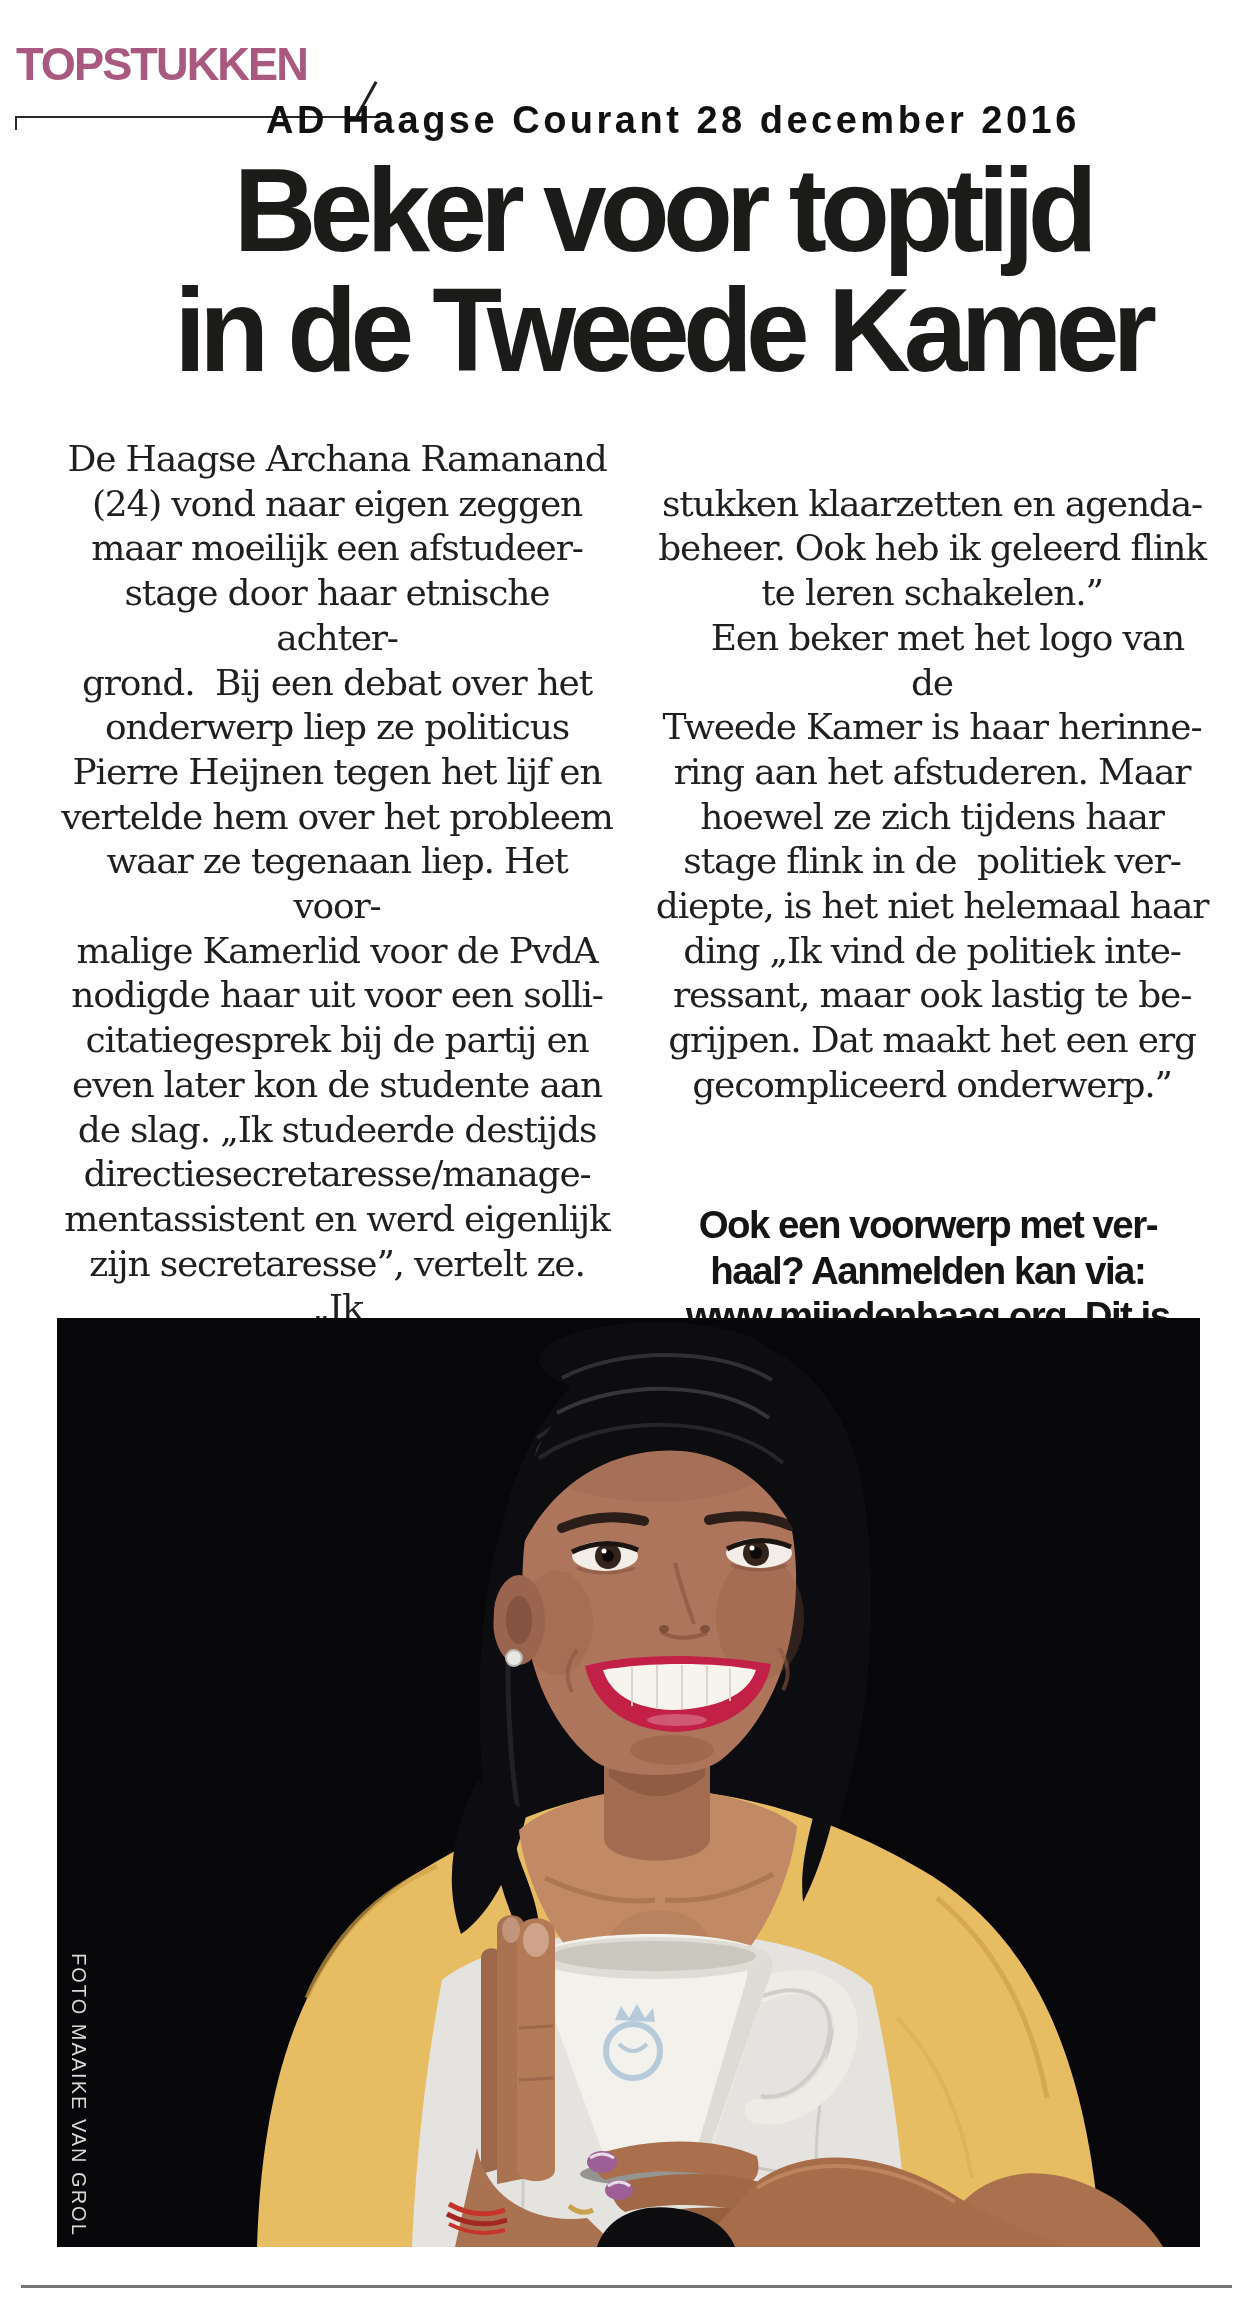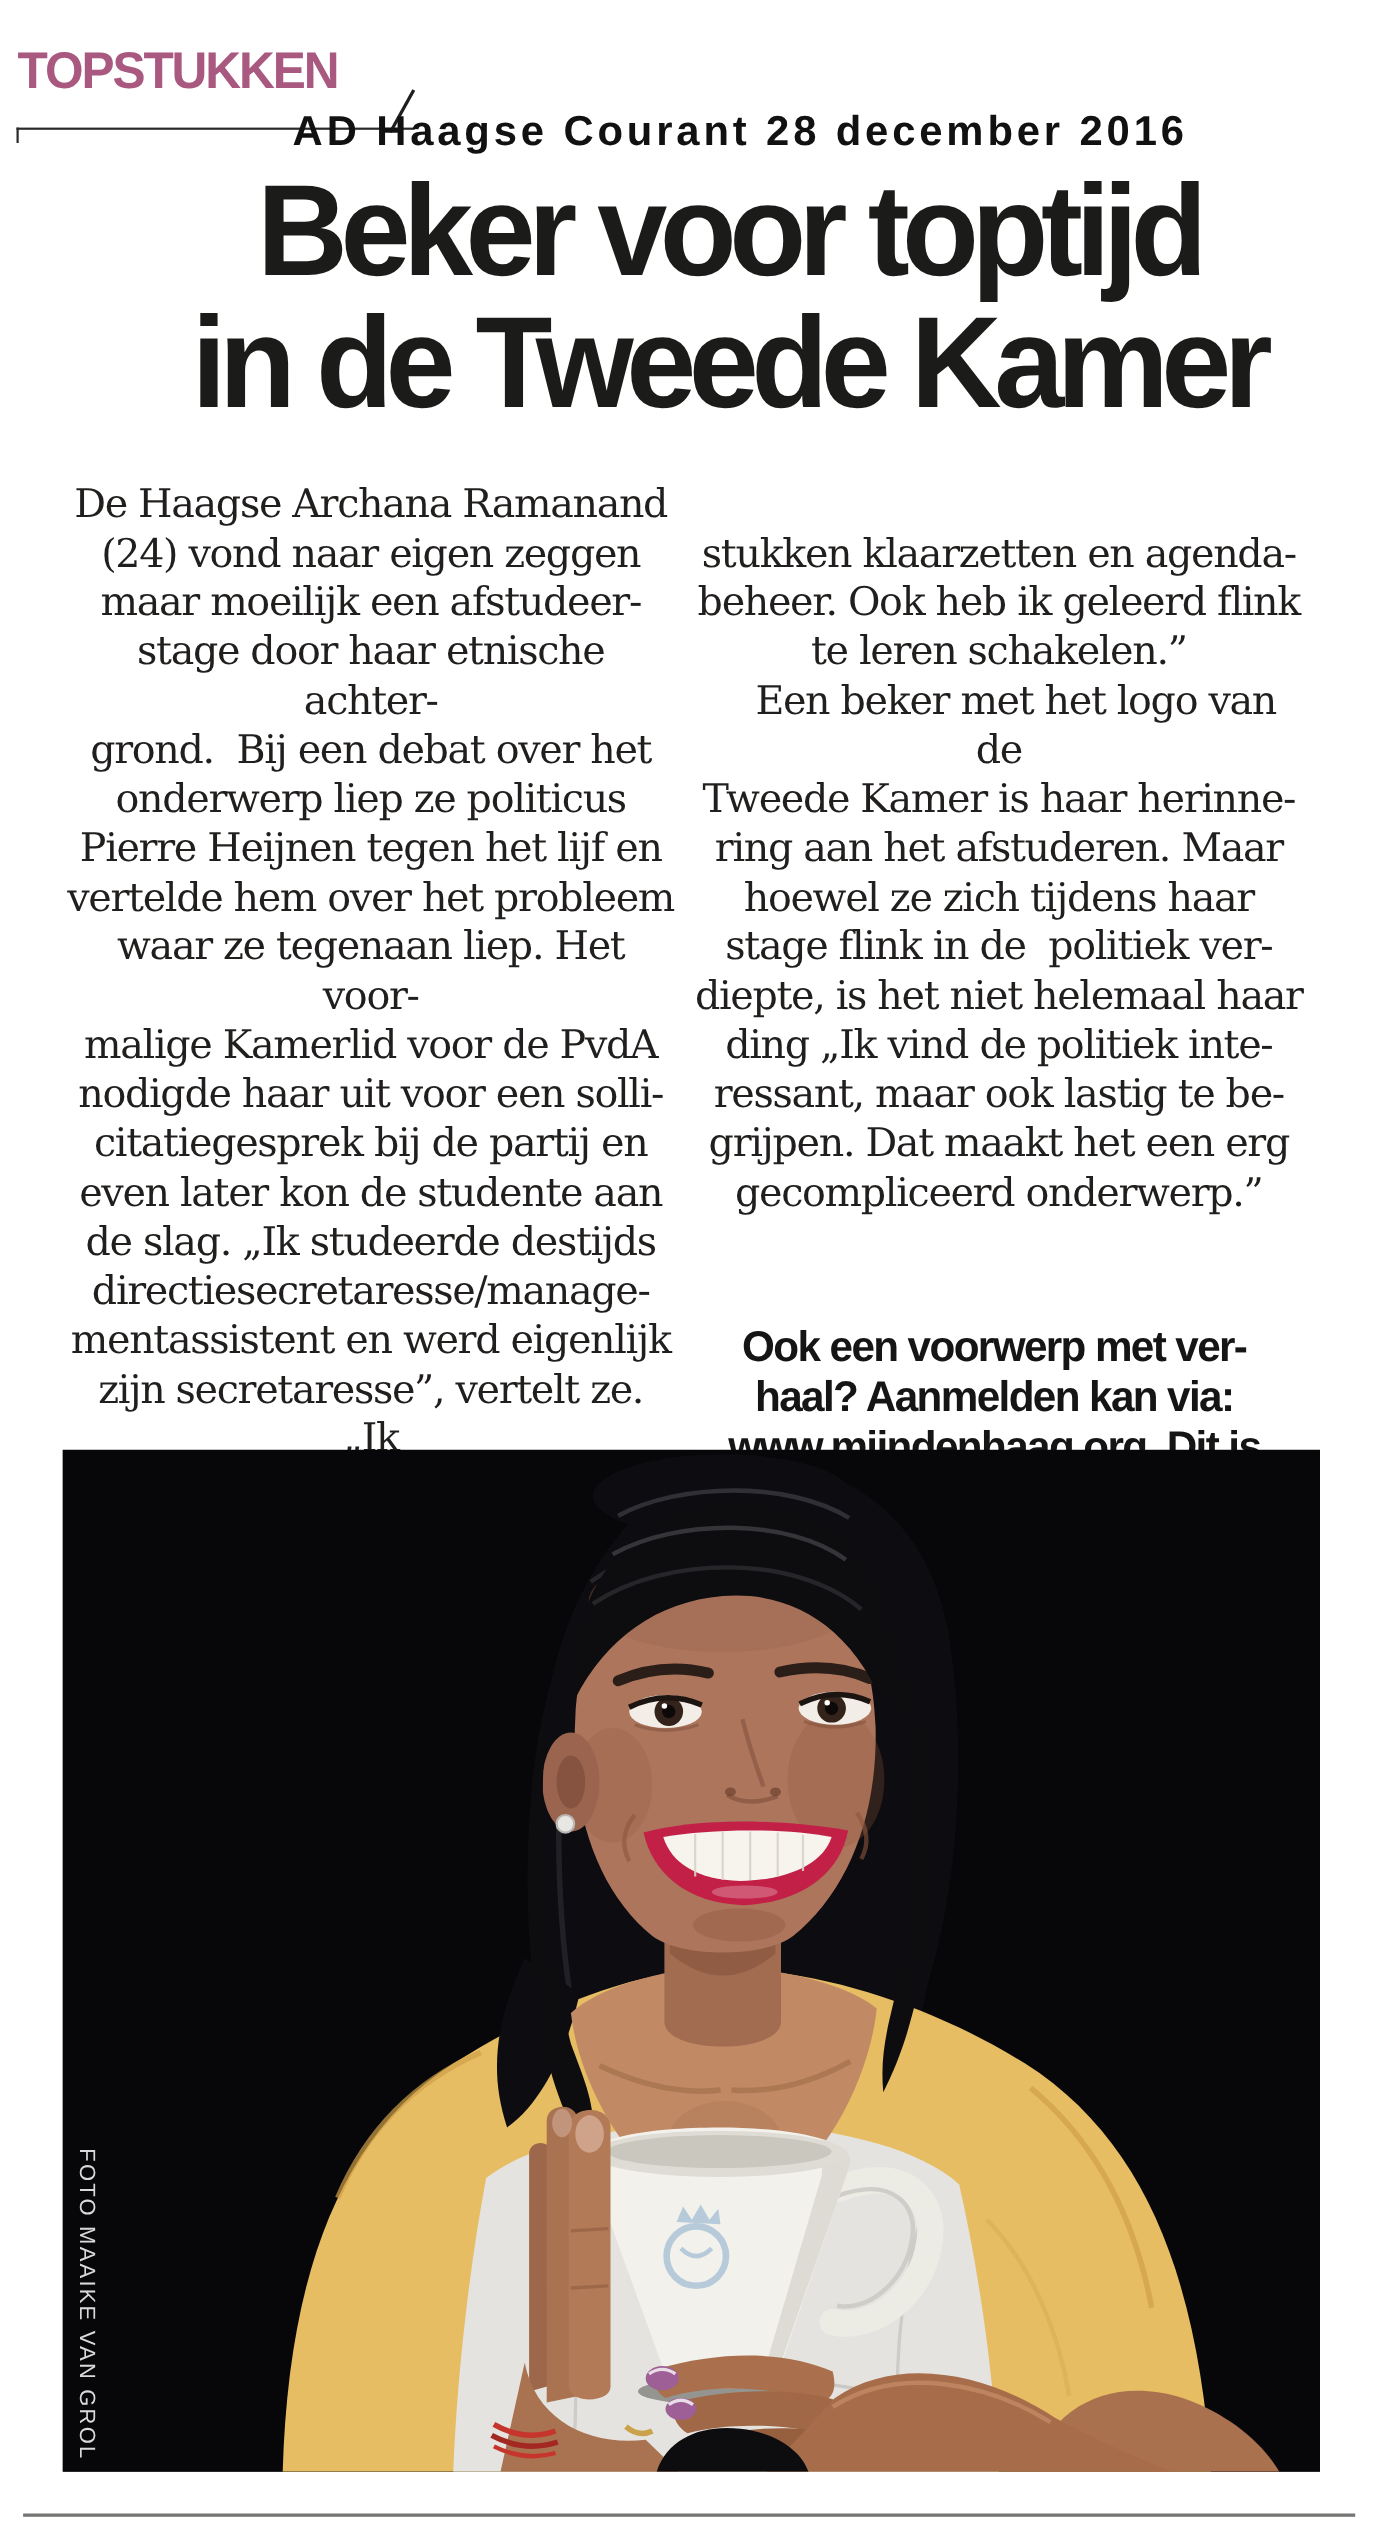--- a/index.html
+++ b/index.html
@@ -33,21 +33,21 @@
     color:#1b1b19;white-space:pre-line;transform:scaleX(0.97);transform-origin:left top;
   }
   
   .col{
     position:absolute;top:437px;width:556px;
     font-family:"DejaVu Serif","Liberation Serif",serif;
     font-size:36px;line-height:44.7px;letter-spacing:-1.2px;
     color:#211f1d;white-space:pre-line;
   }
   .col-left{left:59px;}
-  .col-right{left:630px;}
+  .col-right{left:654px;}
   .callout{
     margin-top:50px;
     font-family:"Liberation Sans",sans-serif;
     font-size:39px;font-weight:bold;line-height:45.3px;letter-spacing:-1.5px;
     color:#151515;white-space:pre-line;transform:scaleX(0.985);transform-origin:left top;
   }
   
   .photo{
     position:absolute;left:57px;top:1318px;width:1143px;height:929px;
     background:#070709;

